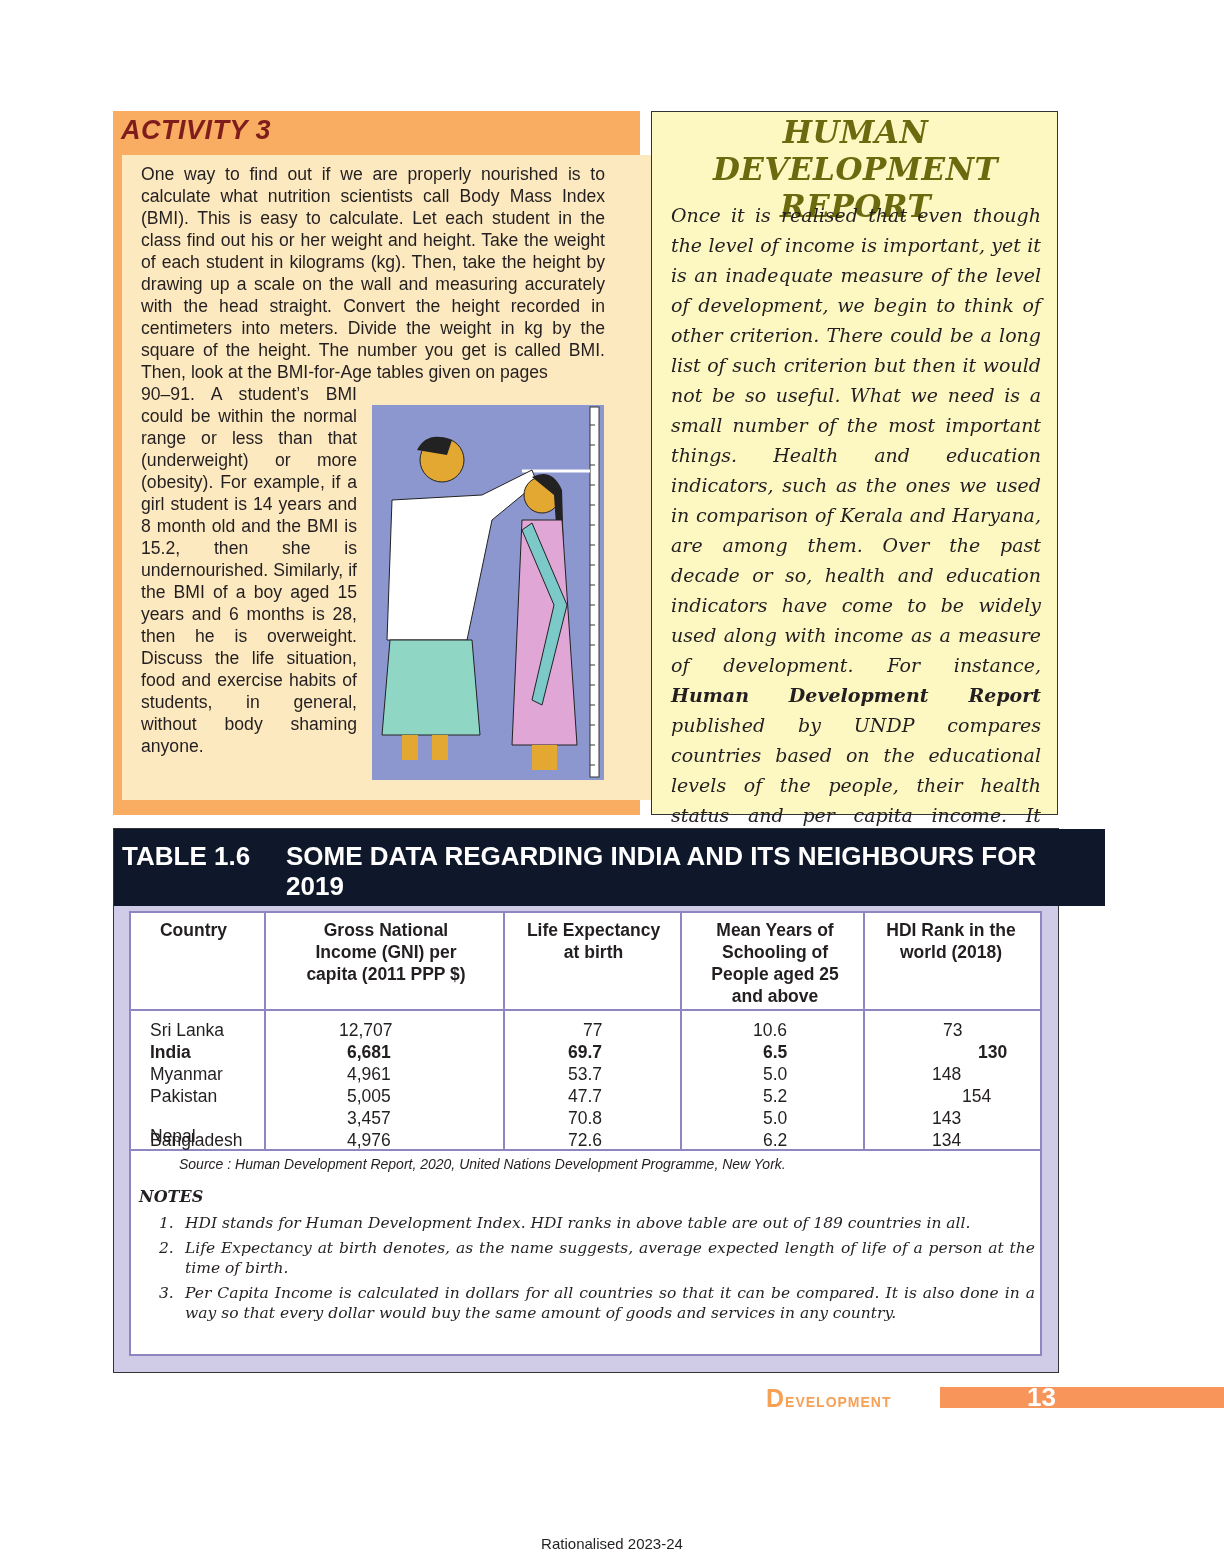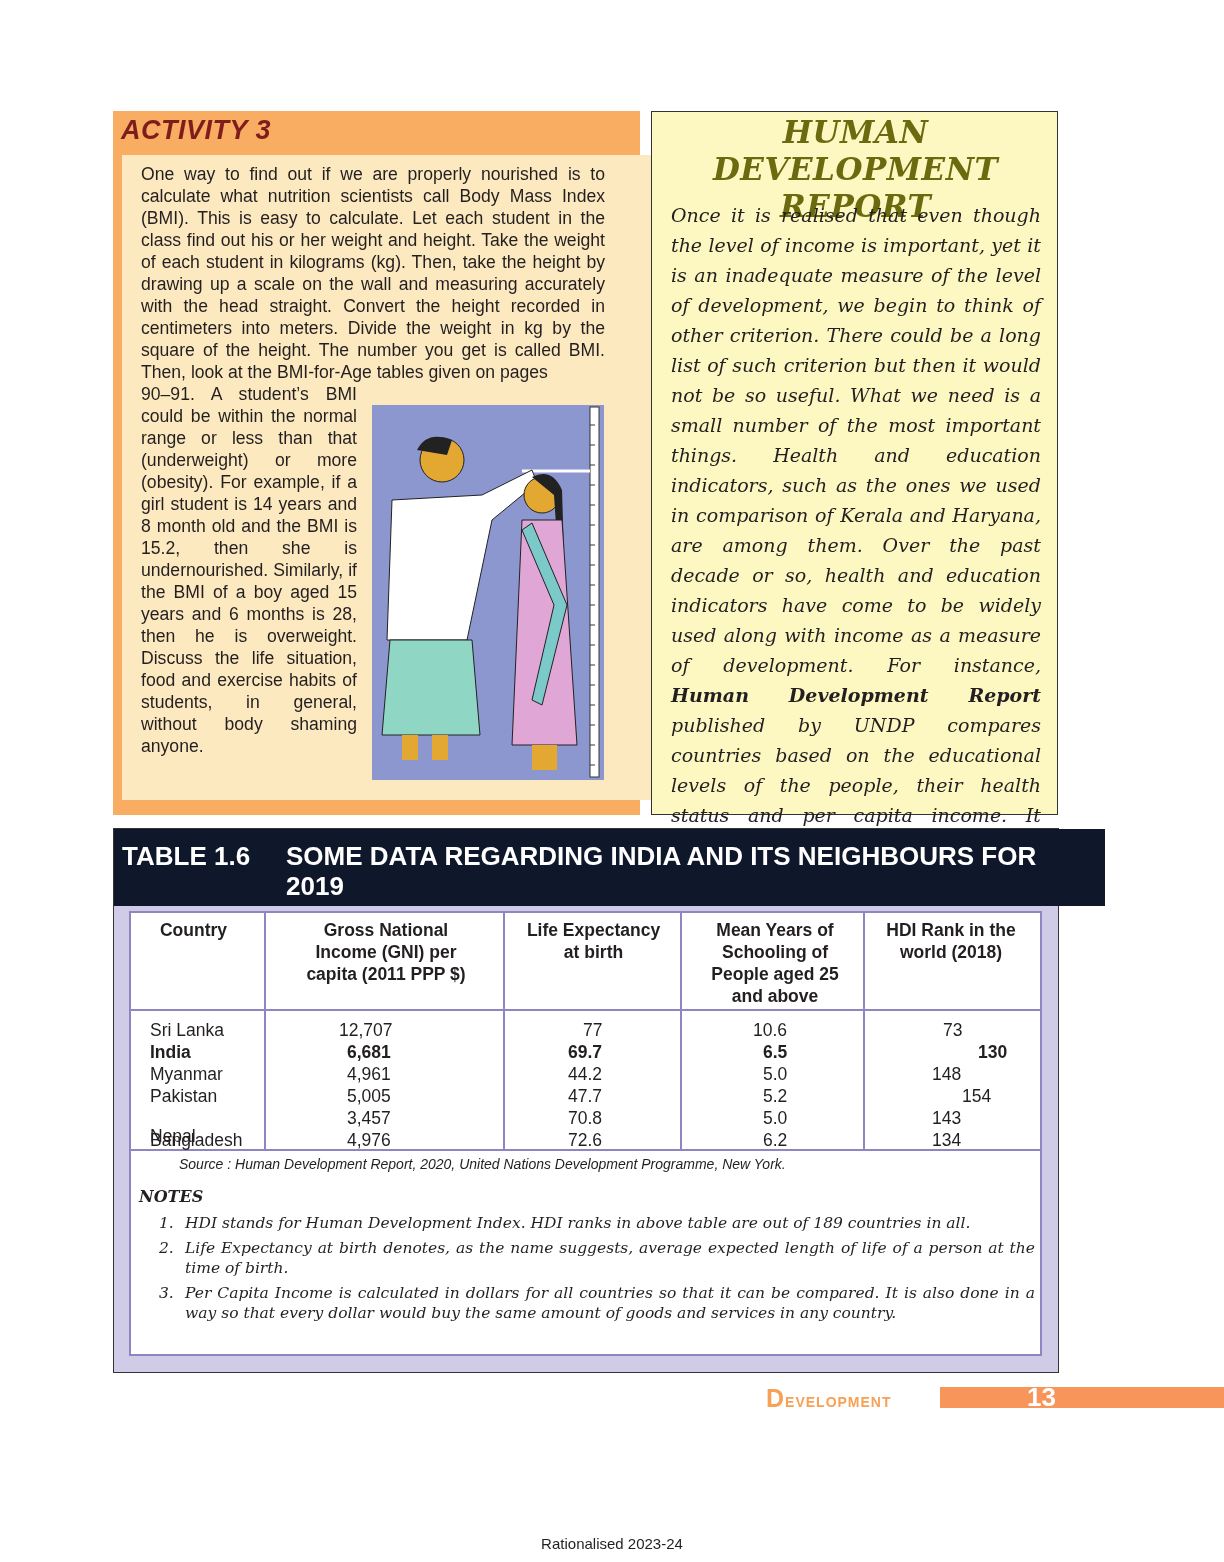--- a/index.html
+++ b/index.html
@@ -125,21 +125,21 @@
       <div class="bold">
         <div class="cell bold" style="left:19px;top:128px;">India</div>
         <div class="cell bold" style="left:216px;top:128px;">6,681</div>
         <div class="cell bold" style="left:437px;top:128px;">69.7</div>
         <div class="cell bold" style="left:632px;top:128px;">6.5</div>
         <div class="cell bold" style="left:801px;top:128px;margin-left:46px;">130</div>
       </div>
       <div>
         <div class="cell" style="left:19px;top:150px;">Myanmar</div>
         <div class="cell" style="left:216px;top:150px;">4,961</div>
-        <div class="cell" style="left:437px;top:150px;">44.2</div>
+        <div class="cell" style="left:437px;top:150px;">53.7</div>
         <div class="cell" style="left:632px;top:150px;">5.0</div>
         <div class="cell" style="left:801px;top:150px;">148</div>
       </div>
       <div>
         <div class="cell" style="left:19px;top:172px;">Pakistan</div>
         <div class="cell" style="left:216px;top:172px;">5,005</div>
         <div class="cell" style="left:437px;top:172px;">47.7</div>
         <div class="cell" style="left:632px;top:172px;">5.2</div>
         <div class="cell" style="left:831px;top:172px;">154</div>
       </div>

